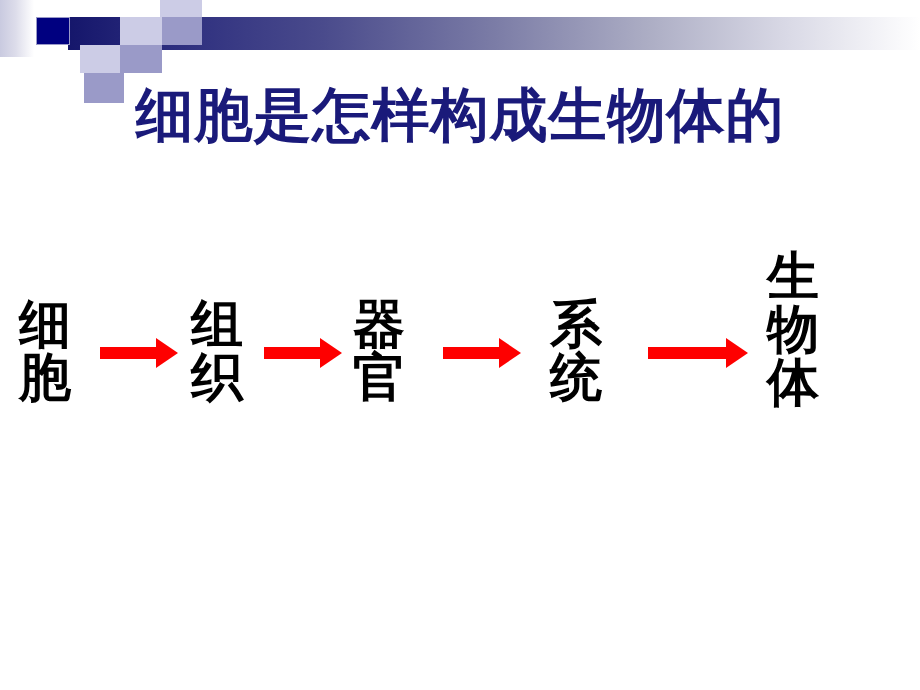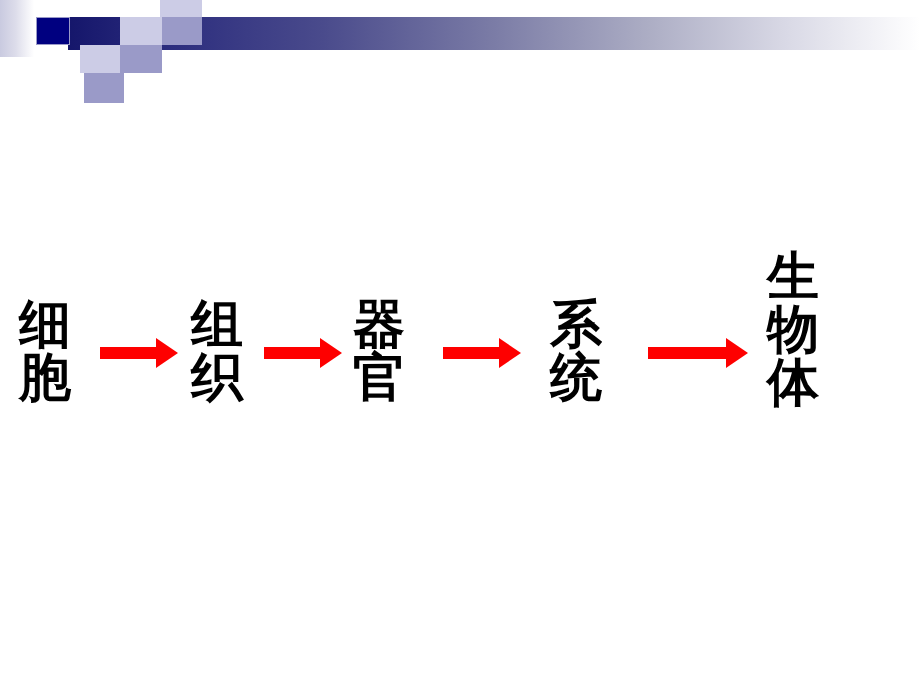--- a/index.html
+++ b/index.html
@@ -177,20 +177,21 @@
     <div class="deco-bar"></div>
     <div class="sq sq-lav-top"></div>
     <div class="sq sq-lav-a"></div>
     <div class="sq sq-mid-a"></div>
     <div class="sq sq-lav-b"></div>
     <div class="sq sq-mid-b"></div>
     <div class="sq sq-mid-c"></div>
     <div class="sq sq-navy"></div>
   </div>
 
+  <div class="title">细胞是怎样构成生物体的</div>
 
   <div class="flow">
 
     <div class="node n0">
       <span>细</span>
       <span>胞</span>
     </div>
 
     <div class="arrow a0">
       <div class="shaft"></div>

